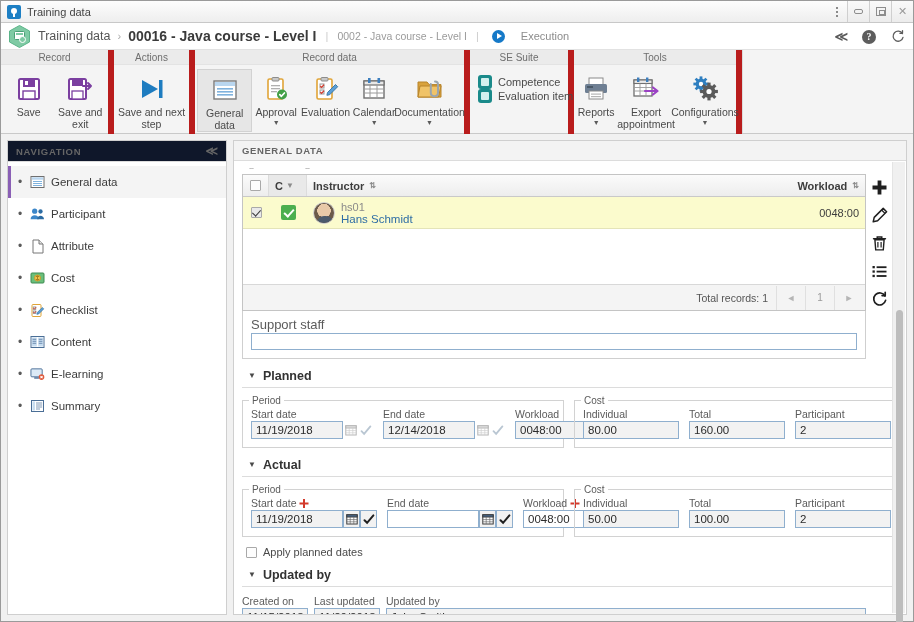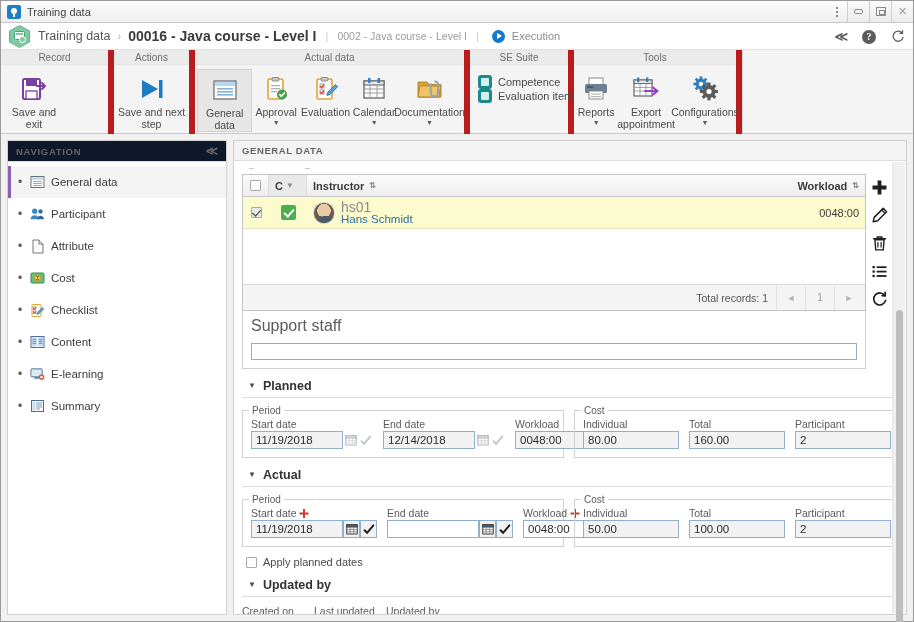--- a/index.html
+++ b/index.html
@@ -129,21 +129,21 @@
     color: #cccccc;
     margin: 0 9px;
     font-size: 11px;
   }
   .bc-sub {
     font-size: 10.5px;
     color: #9b9b9b;
     white-space: nowrap;
   }
   .exec-chip {
-    display: flex; align-items: center; gap: 7px;
+    display: flex; align-items: center; gap: 16px;
     margin-left: 4px;
   }
   .exec-circle {
     width: 13px; height: 13px;
     border-radius: 50%;
     background: #1579c8;
     position: relative;
     flex: none;
   }
   .exec-circle::after {
@@ -415,21 +415,21 @@
     background: radial-gradient(circle at 50% 38%, #e8c9a8 0 42%, #6b5a4a 43% 100%);
     position: relative;
     overflow: hidden;
     border: 1px solid #cfcfcf;
   }
   .avatar::after {
     content:""; position:absolute; left:3px; bottom:0; width:16px; height:7px;
     background:#4b5a6b; border-radius: 8px 8px 0 0;
   }
   .person { line-height: 12px; }
-  .person .pid { font-size: 14px; color: #8a8a8a; }
+  .person .pid { font-size: 11px; color: #8a8a8a; }
   .person .pname { font-size: 11.5px; color: #2f6ea5; }
   .grid-foot {
     height: 26px;
     background: #f4f4f4;
     border-top: 1px solid #d8d8d8;
     display: flex; align-items: center; justify-content: flex-end;
     padding-right: 2px;
     gap: 0;
     font-size: 10.5px; color: #555;
   }
@@ -452,21 +452,21 @@
   .gt { width: 18px; height: 18px; display: flex; align-items: center; justify-content: center; }
 
   
   .supportwrap {
     border: 1px solid #cfcfcf;
     border-top: none;
     margin-top: 0;
     padding: 6px 8px 8px 8px;
     background: #fff;
   }
-  .fieldlabel { font-size: 16px; color: #5b5b5b; margin-bottom: 8px; }
+  .fieldlabel { font-size: 13px; color: #5b5b5b; margin-bottom: 1px; }
   .txtinput {
     height: 17px;
     border: 1px solid #8fafce;
     background: #ffffff;
     width: 100%;
   }
 
   
   .section-h {
     display: flex; align-items: center; gap: 7px;
@@ -614,20 +614,31 @@
   </div>
 
   <div class="ribbon">
 
     <div class="rgroup" style="width:113px">
       <div class="rgroup-title">Record</div>
       <div class="rgroup-body">
         <div class="rbtn">
           <span class="ricon">
             <svg width="28" height="28" viewBox="0 0 28 28">
+                <rect x="4" y="4" width="20" height="20" rx="1.5" fill="#fff" stroke="#7b3fa0" stroke-width="2"></rect>
+                <rect x="8" y="4" width="12" height="8" fill="#7b3fa0"></rect>
+                <rect x="10" y="6" width="3" height="4" fill="#fff"></rect>
+                <rect x="8" y="16" width="12" height="8" fill="#fff" stroke="#7b3fa0" stroke-width="1.4"></rect>
+              </svg>
+          </span>
+          <span class="rlabel">Save</span>
+        </div>
+        <div class="rbtn">
+          <span class="ricon">
+            <svg width="28" height="28" viewBox="0 0 28 28">
                 <rect x="3" y="4" width="17" height="20" rx="1.5" fill="#fff" stroke="#7b3fa0" stroke-width="2"></rect>
                 <rect x="6" y="4" width="11" height="7" fill="#7b3fa0"></rect>
                 <rect x="6" y="16" width="11" height="8" fill="#fff" stroke="#7b3fa0" stroke-width="1.3"></rect>
                 <path d="M17 11h8M22 8l3 3-3 3" stroke="#7b3fa0" stroke-width="2" fill="none" stroke-linecap="round" stroke-linejoin="round"></path>
               </svg>
           </span>
           <span class="rlabel">Save and exit</span>
         </div>
       </div>
     </div>
@@ -641,21 +652,21 @@
                 <path d="M5 5 L21 14 L5 23 Z" fill="#1e7cc0"></path>
                 <rect x="22" y="5" width="3.5" height="18" fill="#1e7cc0"></rect>
               </svg>
           </span>
           <span class="rlabel">Save and next step</span>
         </div>
       </div>
     </div>
 
     <div class="rgroup" style="width:275px">
-      <div class="rgroup-title">Actual data</div>
+      <div class="rgroup-title">Record data</div>
       <div class="rgroup-body">
         <div class="rbtn sel" style="width:58px">
           <span class="ricon">
             <svg width="26" height="24" viewBox="0 0 26 24">
                 <rect x="2" y="3" width="22" height="18" fill="#fff" stroke="#7b7b7b" stroke-width="1.4"></rect>
                 <rect x="3" y="4" width="20" height="4" fill="#b9d6ef"></rect>
                 <rect x="5" y="10" width="16" height="1.6" fill="#7fb2dd"></rect>
                 <rect x="5" y="13" width="16" height="1.6" fill="#7fb2dd"></rect>
                 <rect x="5" y="16" width="16" height="1.6" fill="#7fb2dd"></rect>
               </svg>

